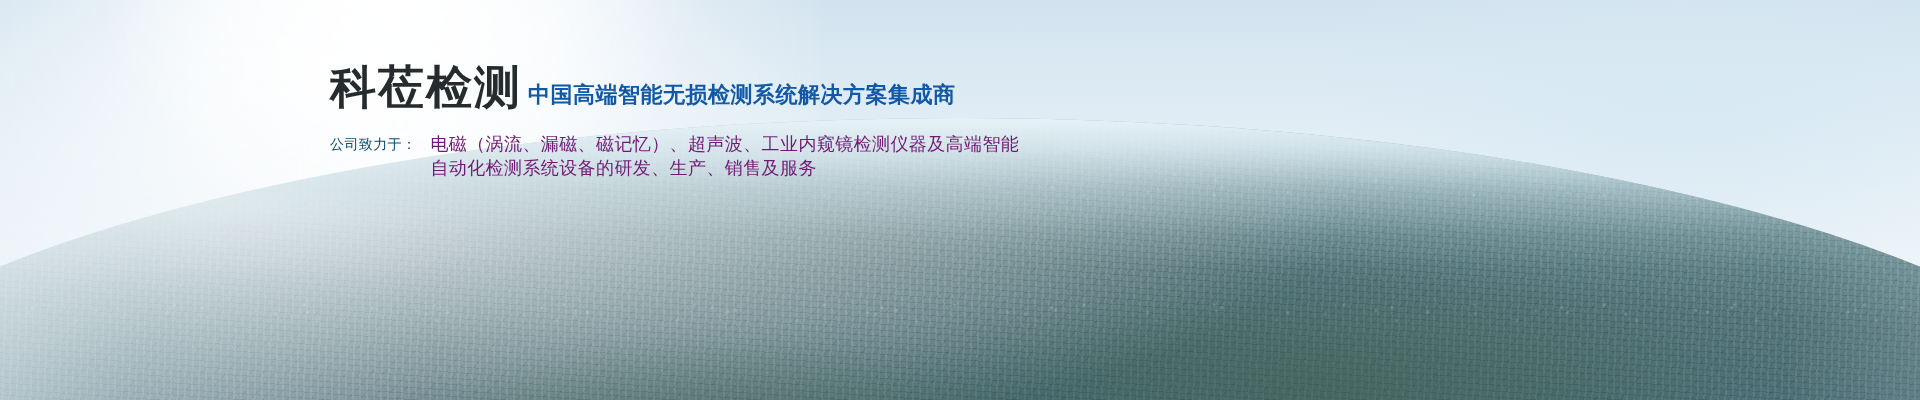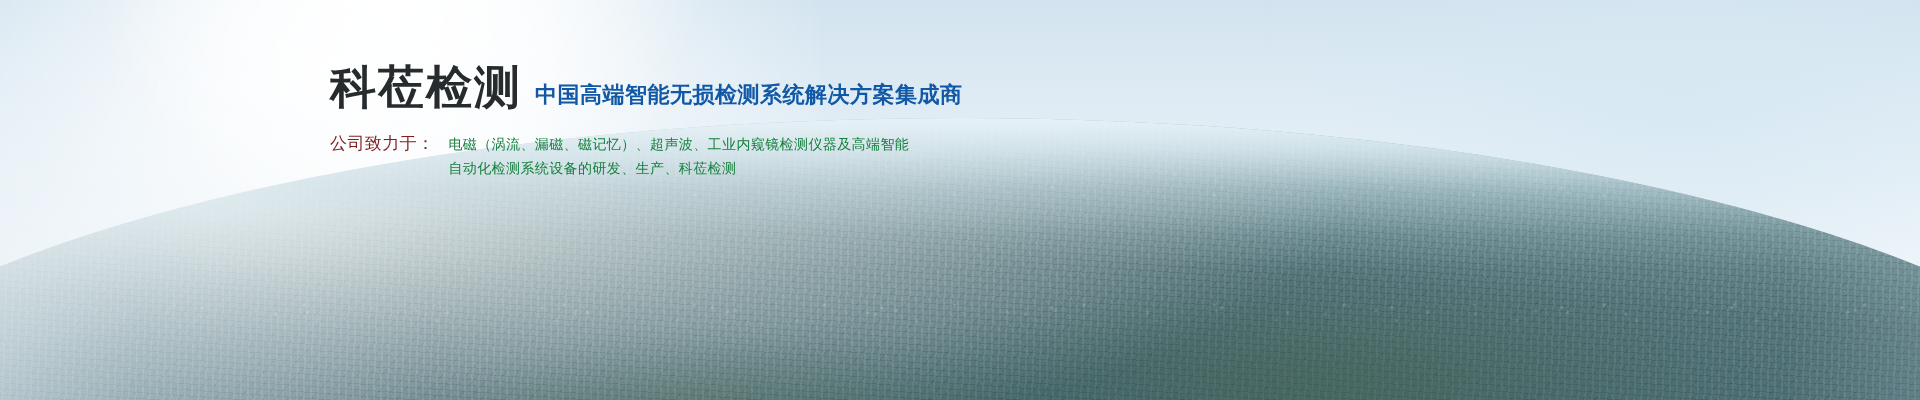--- a/index.html
+++ b/index.html
@@ -91,39 +91,39 @@
     filter:blur(11px);
   }
   .vignette{
     position:absolute;inset:0;
     background:radial-gradient(ellipse 86% 92% at 50% 38%, rgba(0,0,0,0) 58%, rgba(40,62,72,.16) 100%);
     pointer-events:none;
   }
 
   
   .content{position:absolute;left:330px;top:64px;z-index:30;}
-  .headline{display:flex;align-items:flex-end;gap:13px;}
+  .headline{display:flex;align-items:flex-end;gap:6px;}
   .brand{
     font-family:"DejaVu Sans","Liberation Sans",sans-serif;
     font-size:46px;line-height:1;font-weight:700;color:#262b2e;
     letter-spacing:2px;text-shadow:0 1px 0 rgba(255,255,255,.35);
   }
   .slogan{
     font-family:"DejaVu Sans","Liberation Sans",sans-serif;
     font-size:22px;line-height:1;font-weight:700;color:#1159a6;
     letter-spacing:.5px;padding-bottom:4px;text-align:right;
   }
   .desc{margin-top:22px;display:flex;align-items:flex-start;}
   .desc-label{
-    font-size:17px;color:#7f1d1d;line-height:24px;white-space:nowrap;
+    font-size:14px;color:#0c4a6e;line-height:24px;white-space:nowrap;
     letter-spacing:.4px;
   }
   .desc-lines{margin-left:14px;}
   .desc-line{
-    font-size:14px;color:#15803d;line-height:24px;white-space:nowrap;
+    font-size:18px;color:#701a75;line-height:24px;white-space:nowrap;
     letter-spacing:.4px;
   }
 </style>
 </head>
 <body>
 
 <div class="banner">
 
   <div class="sky"></div>
   <div class="glow"></div>
@@ -148,19 +148,19 @@
 
     <div class="headline">
       <div class="brand">科莅检测</div>
       <div class="slogan">中国高端智能无损检测系统解决方案集成商</div>
     </div>
 
     <div class="desc">
       <div class="desc-label">公司致力于：</div>
       <div class="desc-lines">
         <div class="desc-line">电磁（涡流、漏磁、磁记忆）、超声波、工业内窥镜检测仪器及高端智能</div>
-        <div class="desc-line">自动化检测系统设备的研发、生产、科莅检测</div>
+        <div class="desc-line">自动化检测系统设备的研发、生产、销售及服务</div>
       </div>
     </div>
 
   </div>
 
 </div>
 
 </body></html>

